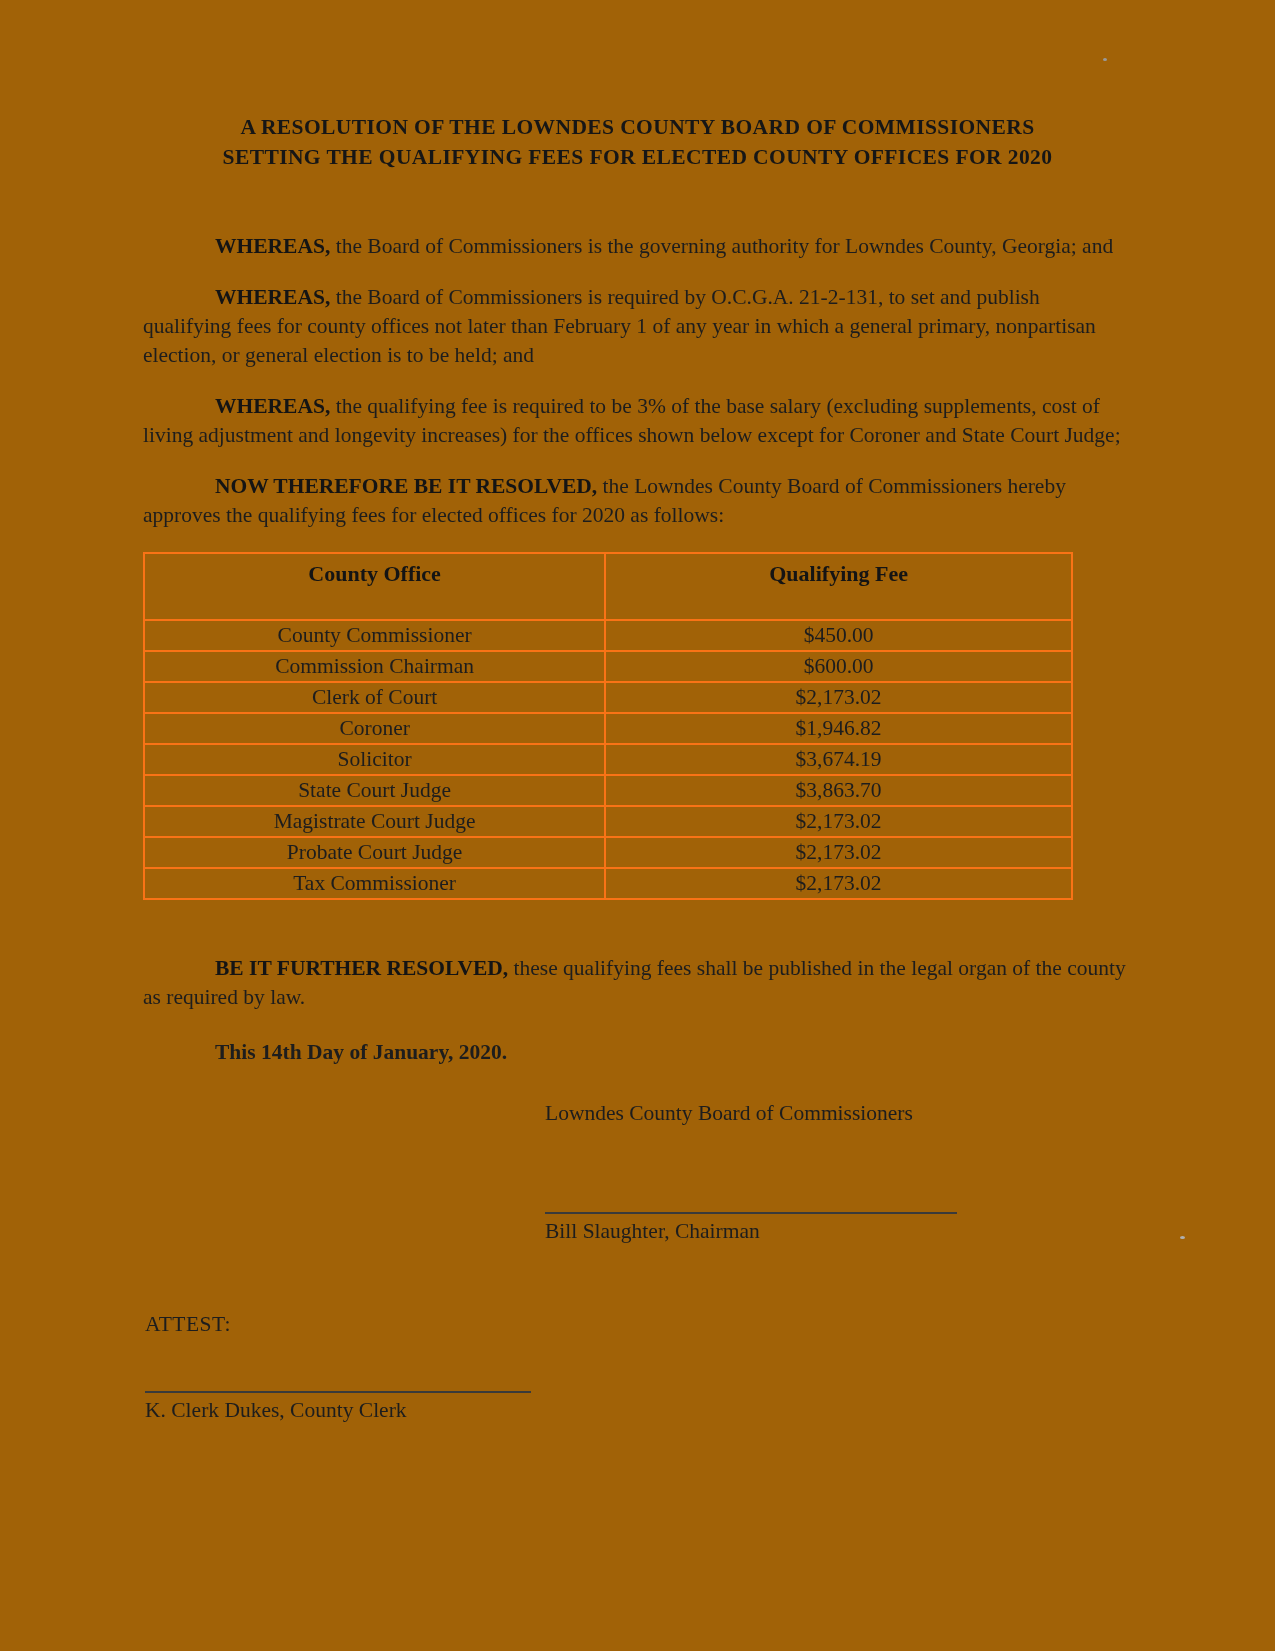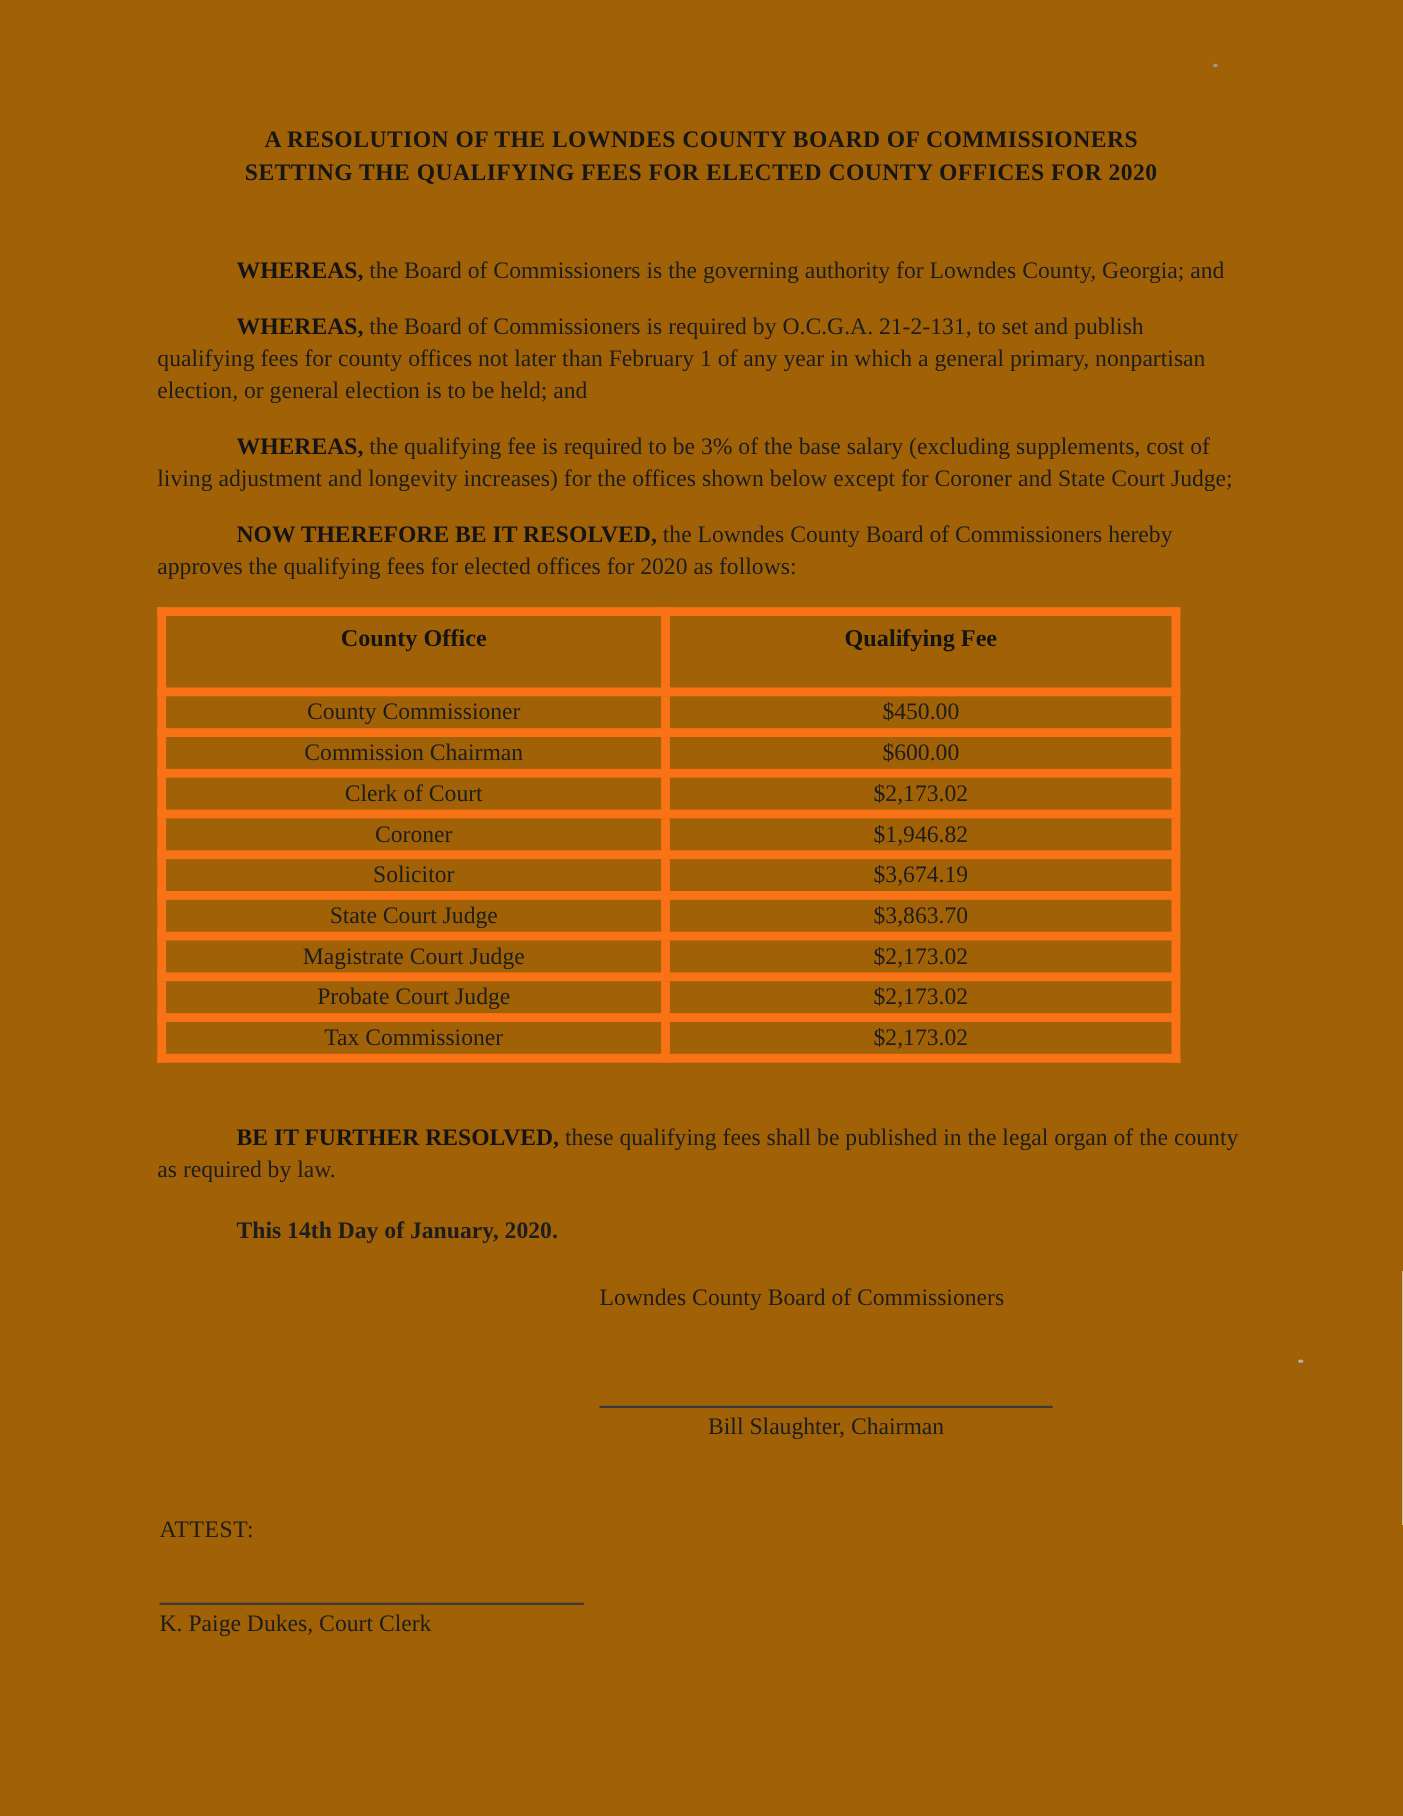--- a/index.html
+++ b/index.html
@@ -42,21 +42,21 @@
     color: #141414;
   }
   table.fees {
     width: 930px;
     border-collapse: collapse;
     margin-top: 16px;
     font-size: 21.5px;
     color: #1d1d1d;
   }
   table.fees th, table.fees td {
-    border: 8px solid #f97316;
+    border: 2px solid #f97316;
     text-align: center;
     padding: 0;
   }
   table.fees th {
     height: 58px;
     vertical-align: top;
     padding-top: 7px;
     font-size: 22px;
     font-weight: bold;
     color: #141414;
@@ -81,21 +81,20 @@
     font-weight: bold;
   }
   .sig-org {
     font-size: 21.5px;
     line-height: 29px;
     margin: 32px 0 0 402px;
   }
   .sig-block-right {
     margin: 84px 0 0 402px;
     width: 412px;
-    text-align: center;
   }
   .sig-line {
     border-top: 2px solid #3a3a3a;
     height: 0;
   }
   .sig-name {
     font-size: 21.5px;
     line-height: 29px;
     padding-top: 3px;
   }
@@ -193,16 +192,16 @@
 
   <div class="sig-block-right">
     <div class="sig-line"></div>
     <div class="sig-name">Bill Slaughter, Chairman</div>
   </div>
 
   <div class="attest">ATTEST:</div>
 
   <div class="sig-block-left">
     <div class="sig-line"></div>
-    <div class="sig-name">K. Paige Dukes, Court Clerk</div>
+    <div class="sig-name">K. Clerk Dukes, County Clerk</div>
   </div>
 
 </div>
 
 </body></html>

